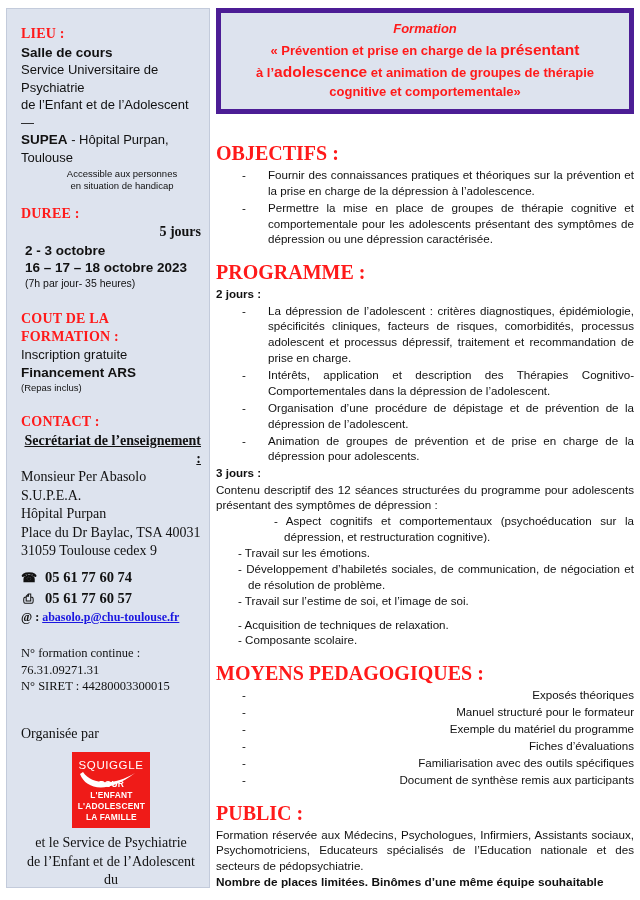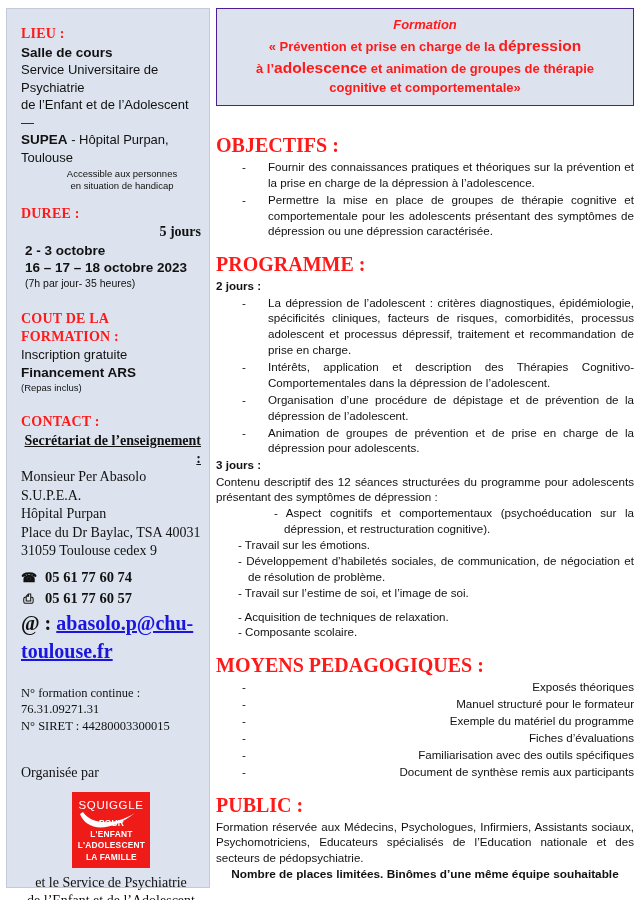--- a/index.html
+++ b/index.html
@@ -93,21 +93,21 @@
   }
   .ic {
     display: inline-block;
     width: 15px;
     text-align: center;
     font-size: 13px;
     line-height: 1;
   }
   .mail-line {
     font-family: "Liberation Serif", serif;
-    font-size: 20px;
+    font-size: 12px;
     font-weight: bold;
     line-height: 1.4;
   }
   .mail-link {
     color: #1a16e0;
     text-decoration: underline;
     font-weight: bold;
   }
 
   
@@ -156,21 +156,21 @@
   
   .right-col {
     position: absolute;
     left: 216px;
     top: 8px;
     width: 418px;
     height: 880px;
   }
   .title-box {
     background: #dde3ee;
-    border: 1px solid #4c1d95;
+    border: 5px solid #4c1d95;
     box-sizing: border-box;
     padding: 6px 10px 8px 10px;
     text-align: center;
   }
   .t-formation {
     color: #ff1a1a;
     font-weight: bold;
     font-style: italic;
     font-size: 13px;
     line-height: 1.5;
@@ -232,21 +232,21 @@
     text-align: justify;
     padding-left: 22px;
     text-indent: -10px;
     color: #111;
   }
   .sub-dash.indent-more {
     padding-left: 68px;
     text-indent: -10px;
   }
   .center-bold {
-    text-align: center;
+    text-align: left;
     font-weight: bold;
     font-size: 11.8px;
     line-height: 1.5;
     color: #111;
   }
 </style>
 </head>
 <body>
 
 <div class="page">
@@ -327,21 +327,21 @@
 
     <div class="l-serif l-center">et le Service de Psychiatrie</div>
     <div class="l-serif l-center">de l’Enfant et de l’Adolescent du</div>
 
   </div>
 
   <div class="right-col">
 
     <div class="title-box">
       <div class="t-formation">Formation</div>
-      <div class="t-main"><span>« Prévention et prise en charge de la </span><span class="t-big">dépression</span></div>
+      <div class="t-main"><span>« Prévention et prise en charge de la </span><span class="t-big">présentant</span></div>
       <div class="t-main"><span>à l’</span><span class="t-big">adolescence</span><span> et animation de groupes de thérapie</span></div>
       <div class="t-main">cognitive et comportementale»</div>
     </div>
 
     <div class="r-head" style="margin-top:26px;">OBJECTIFS :</div>
     <ul class="dash">
       <li>Fournir des connaissances pratiques et théoriques sur la prévention et la prise en charge de la dépression à l’adolescence.</li>
       <li>Permettre la mise en place de groupes de thérapie cognitive et comportementale pour les adolescents présentant des symptômes de dépression ou une dépression caractérisée.</li>
     </ul>
 

